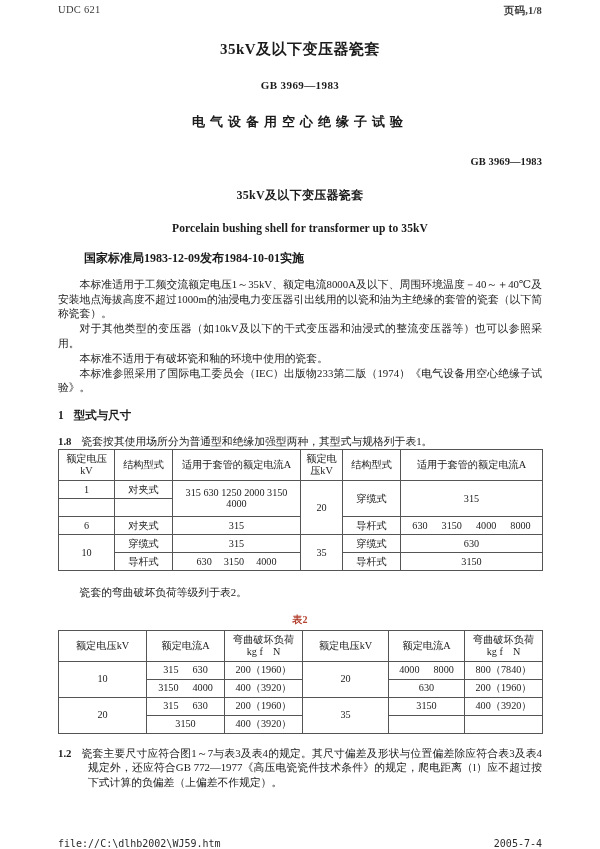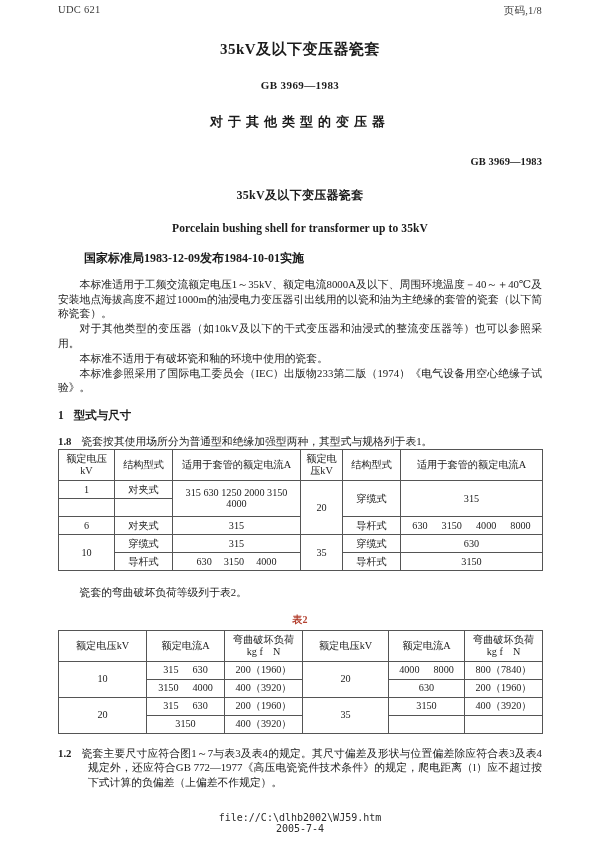--- a/index.html
+++ b/index.html
@@ -30,21 +30,21 @@
     left: 58px;
     right: 58px;
     height: 16px;
     display: flex;
     justify-content: space-between;
     align-items: flex-start;
     font-size: 10.5px;
     color: #3a3a3a;
     letter-spacing: 0.3px;
   }
-  .rh .rh-right { letter-spacing: 0.2px; }
+  .rh .rh-right { letter-spacing: 0.2px; font-weight: bold; }
 
   
   .content {
     position: absolute;
     top: 40px;
     left: 58px;
     width: 484px;
   }
 
   .doc-title {
@@ -161,29 +161,28 @@
   table.gb tbody td { height: 15px; }
   table.gb .wrap2 { line-height: 1.12; }
   .nums span { display: inline-block; padding: 0 7px; }
   .nums-tight span { display: inline-block; padding: 0 6px; }
 
   .t2-hdr2 { line-height: 1.1; }
 
   
   .rf {
     position: absolute;
-    bottom: 15px;
+    bottom: 0;
     left: 58px;
     right: 58px;
     display: flex;
     justify-content: space-between;
     align-items: center;
     font-size: 10.5px;
     color: #2b2b2b;
-    flex-direction: column;
   }
   .rf .rf-left {
     font-family: "DejaVu Sans Mono", "Liberation Mono", monospace;
     font-size: 10px;
     letter-spacing: 0px;
   }
   .rf .rf-right {
     font-family: "DejaVu Sans Mono", "Liberation Mono", monospace;
     font-size: 10px;
   }
@@ -195,21 +194,21 @@
 
   <div class="rh">
     <span class="rh-left">UDC 621</span>
     <span class="rh-right">页码,1/8</span>
   </div>
 
   <div class="content">
 
     <div class="doc-title">35kV及以下变压器瓷套</div>
     <div class="std-num">GB 3969—1983</div>
-    <div class="nat-std">对于其他类型的变压器</div>
+    <div class="nat-std">电气设备用空心绝缘子试验</div>
 
     <div class="udc-block">
       <div>GB 3969—1983</div>
     </div>
 
     <div class="sub-title-cn">35kV及以下变压器瓷套</div>
     <div class="sub-title-en">Porcelain bushing shell for transformer up to 35kV</div>
 
     <div class="issue-row">
       <span>国家标准局1983-12-09发布</span>

